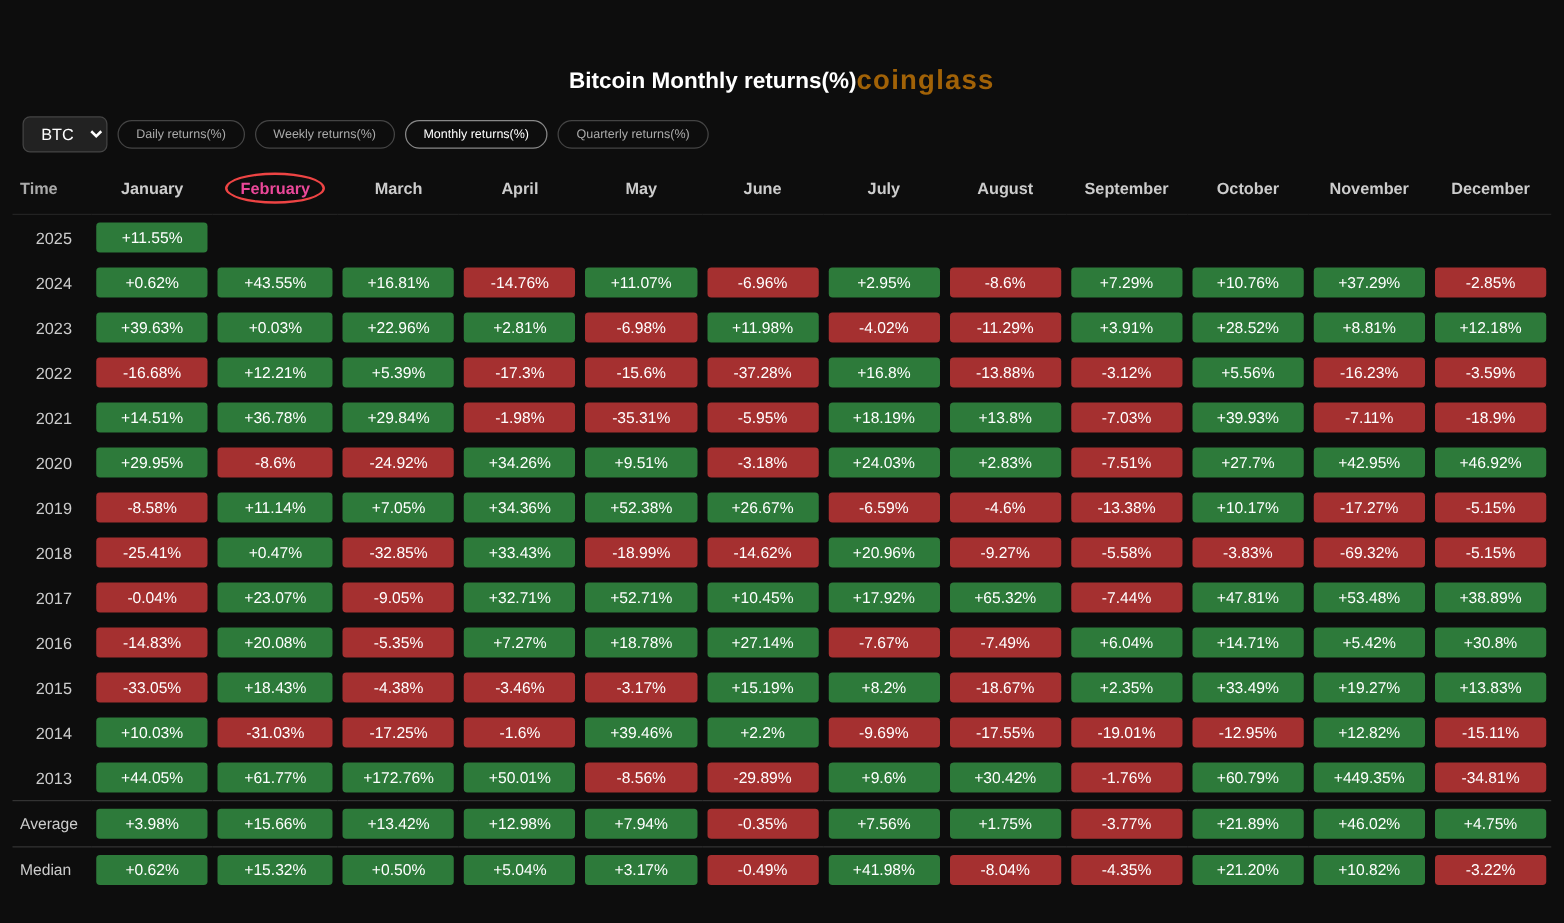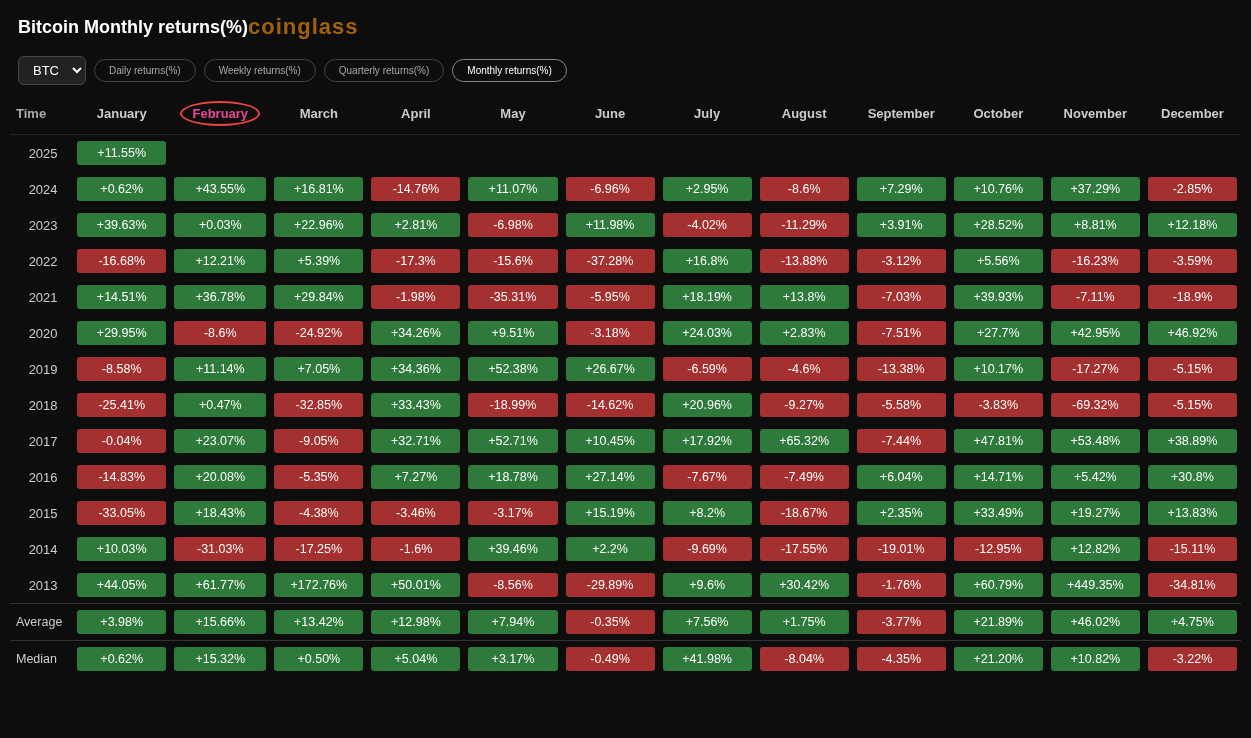--- a/index.html
+++ b/index.html
@@ -5,23 +5,24 @@
     * { margin: 0; padding: 0; box-sizing: border-box; }
     body {
       background: #0d0d0d;
       color: #fff;
       font-family: Arial, sans-serif;
       font-size: 13px;
       overflow-x: auto;
     }
     .header {
       display: flex;
-      justify-content: flex-start;
+      justify-content: center;
       align-items: center;
       padding: 14px 18px 10px 18px;
+      margin-top: 37px;
     }
     .page-title {
       font-size: 18px;
       font-weight: bold;
       color: #fff;
     }
     .brand {
       font-size: 22px;
       font-weight: bold;
       color: #a16207;
@@ -144,22 +145,22 @@
   <span class="page-title">Bitcoin Monthly returns(%)</span>
   <span class="brand">coinglass</span>
 </div>
 
 <div class="controls">
   <select class="asset-select">
     <option>BTC</option>
   </select>
   <button class="tab-btn">Daily returns(%)</button>
   <button class="tab-btn">Weekly returns(%)</button>
+  <button class="tab-btn active">Monthly returns(%)</button>
   <button class="tab-btn">Quarterly returns(%)</button>
-  <button class="tab-btn active">Monthly returns(%)</button>
 </div>
 
 <div class="table-container">
   <table>
     <thead>
       <tr>
         <th class="col-time time-col">Time</th>
         <th class="col-month">January</th>
         <th class="col-month feb-header"><span class="feb-circle">February</span></th>
         <th class="col-month">March</th>

